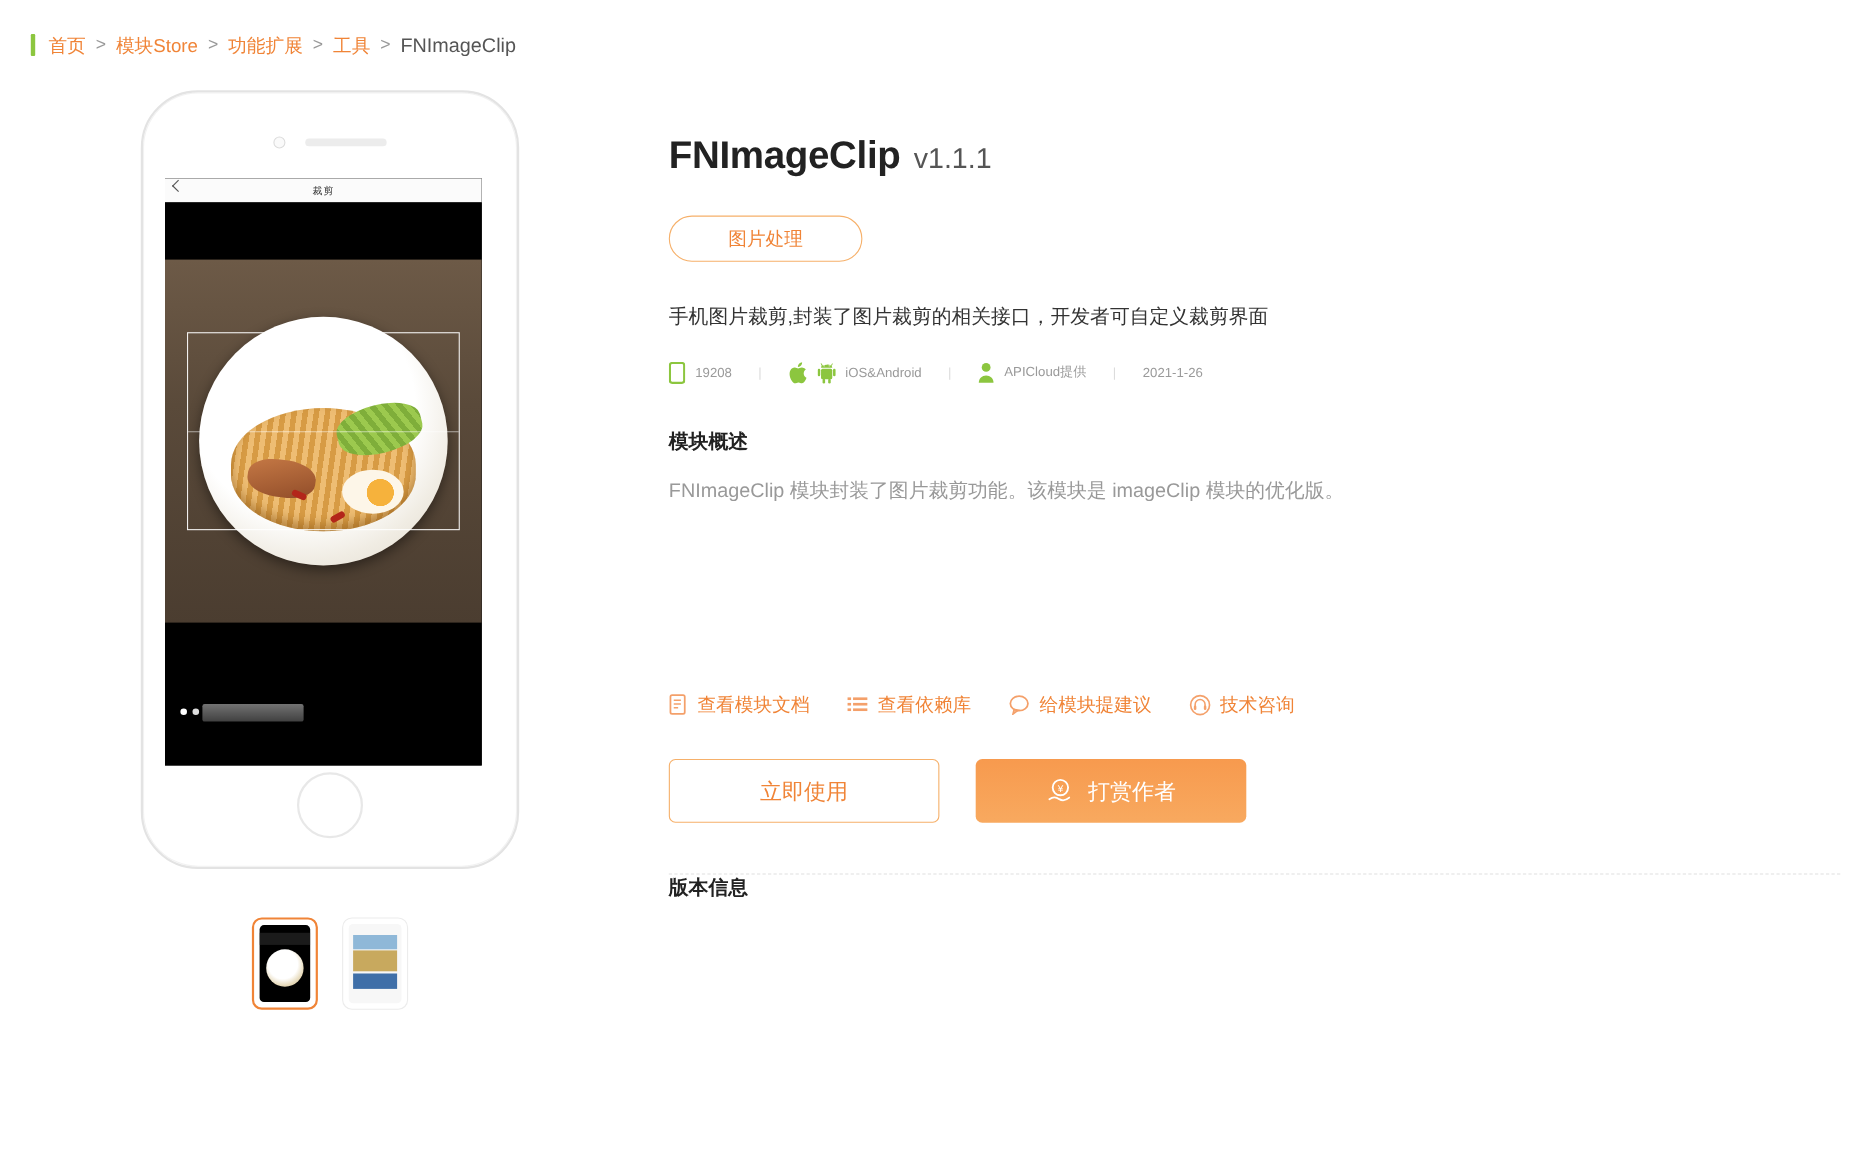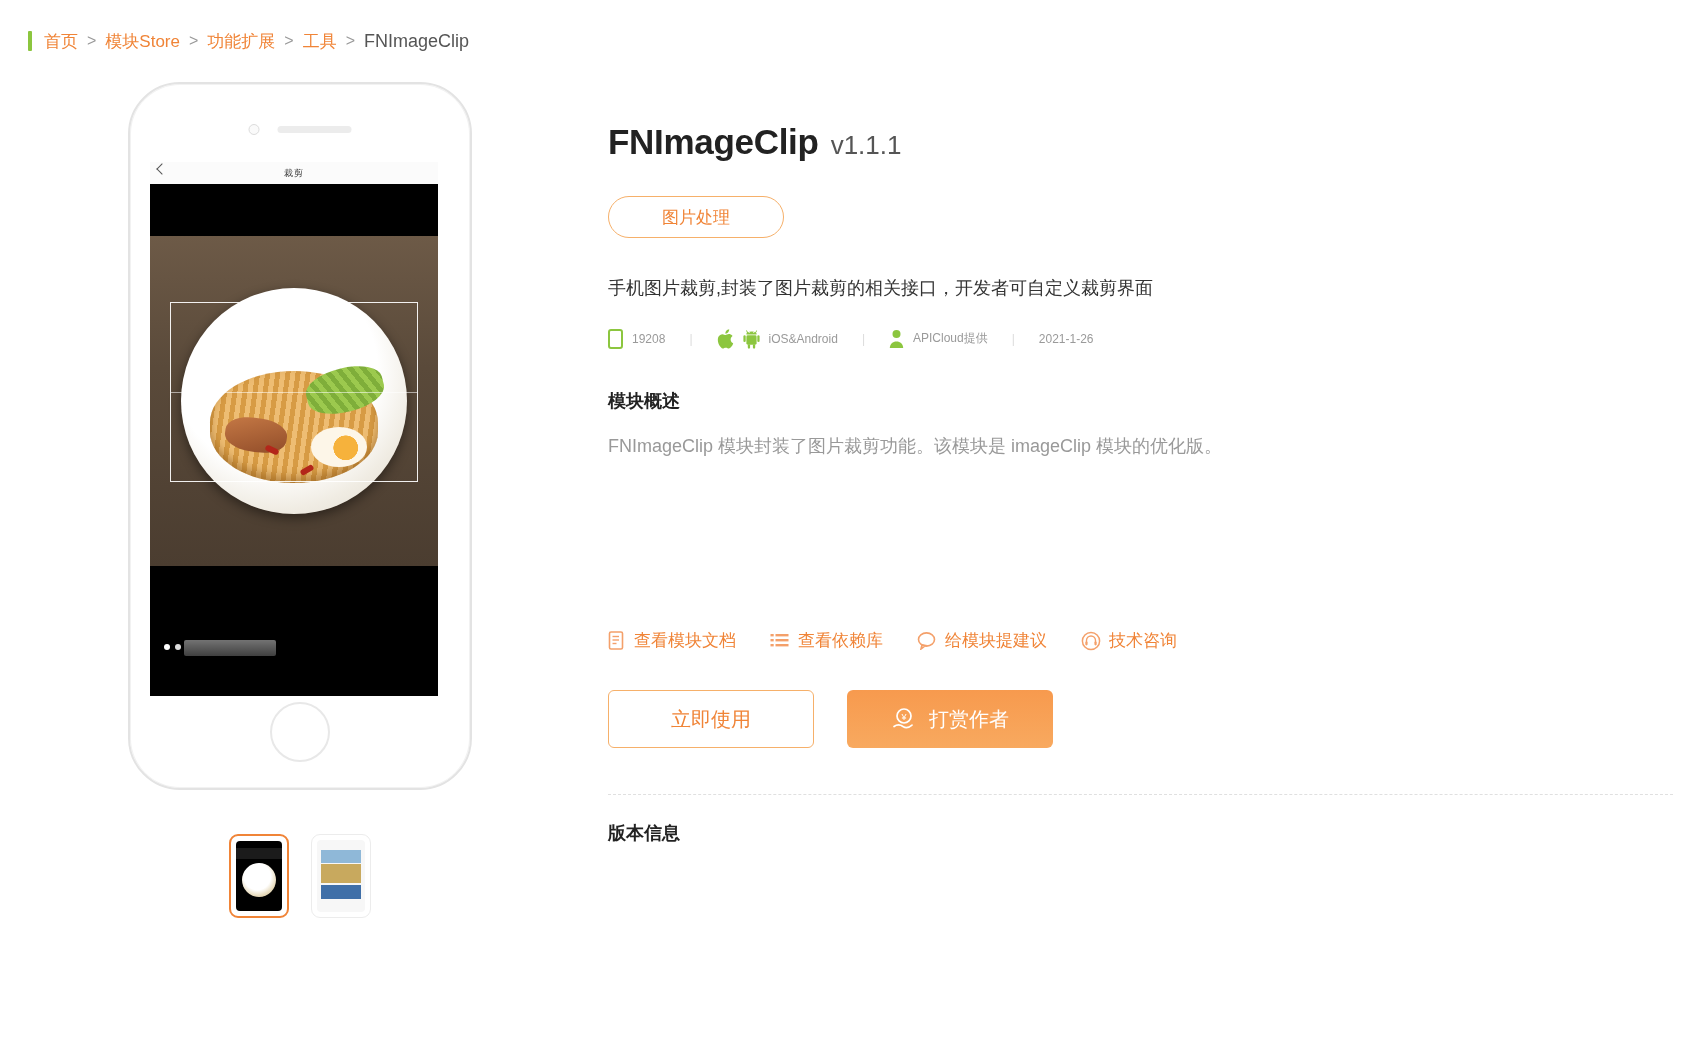--- a/index.html
+++ b/index.html
@@ -191,31 +191,31 @@
 
   .links { margin-top:168px; display:flex; align-items:center; gap:34px; }
   .link {
     display:flex; align-items:center; gap:8px;
     color:#f08437; font-size:17px; cursor:pointer;text-align:center;
   }
 
   .btn-row { margin-top:38px; display:flex; gap:33px; }
   .btn {
     display:flex; align-items:center; justify-content:center; gap:12px;
-    width:206px; height:58px; border-radius:6px;
+    width:246px; height:58px; border-radius:6px;
     font-size:20px; cursor:pointer;
   }
   .btn-outline { border:1px solid #f6b06a; color:#f08437; background:#fff; }
   .btn-solid {
     border:none; color:#fff;
     background:linear-gradient(180deg,#f79a4e 0%, #f8a95f 100%);
   }
 
   .divider { margin-top:46px; border-top:1px dashed #e0e0e0; width:1065px; }
-  .ver-title { margin-top:26px; font-size:18px; font-weight:bold; color:#222; }
+  .ver-title { font-size:18px; font-weight:bold; color:#222; }
   .ver-body { margin-top:20px; font-size:18px; color:#333; }
 </style>
 </head>
 <body>
 
 <div class="breadcrumb">
   <span class="bc-bar"></span>
   <span class="bc-item link">首页</span>
   <span class="bc-sep">&gt;</span>
   <span class="bc-item link">模块Store</span>

